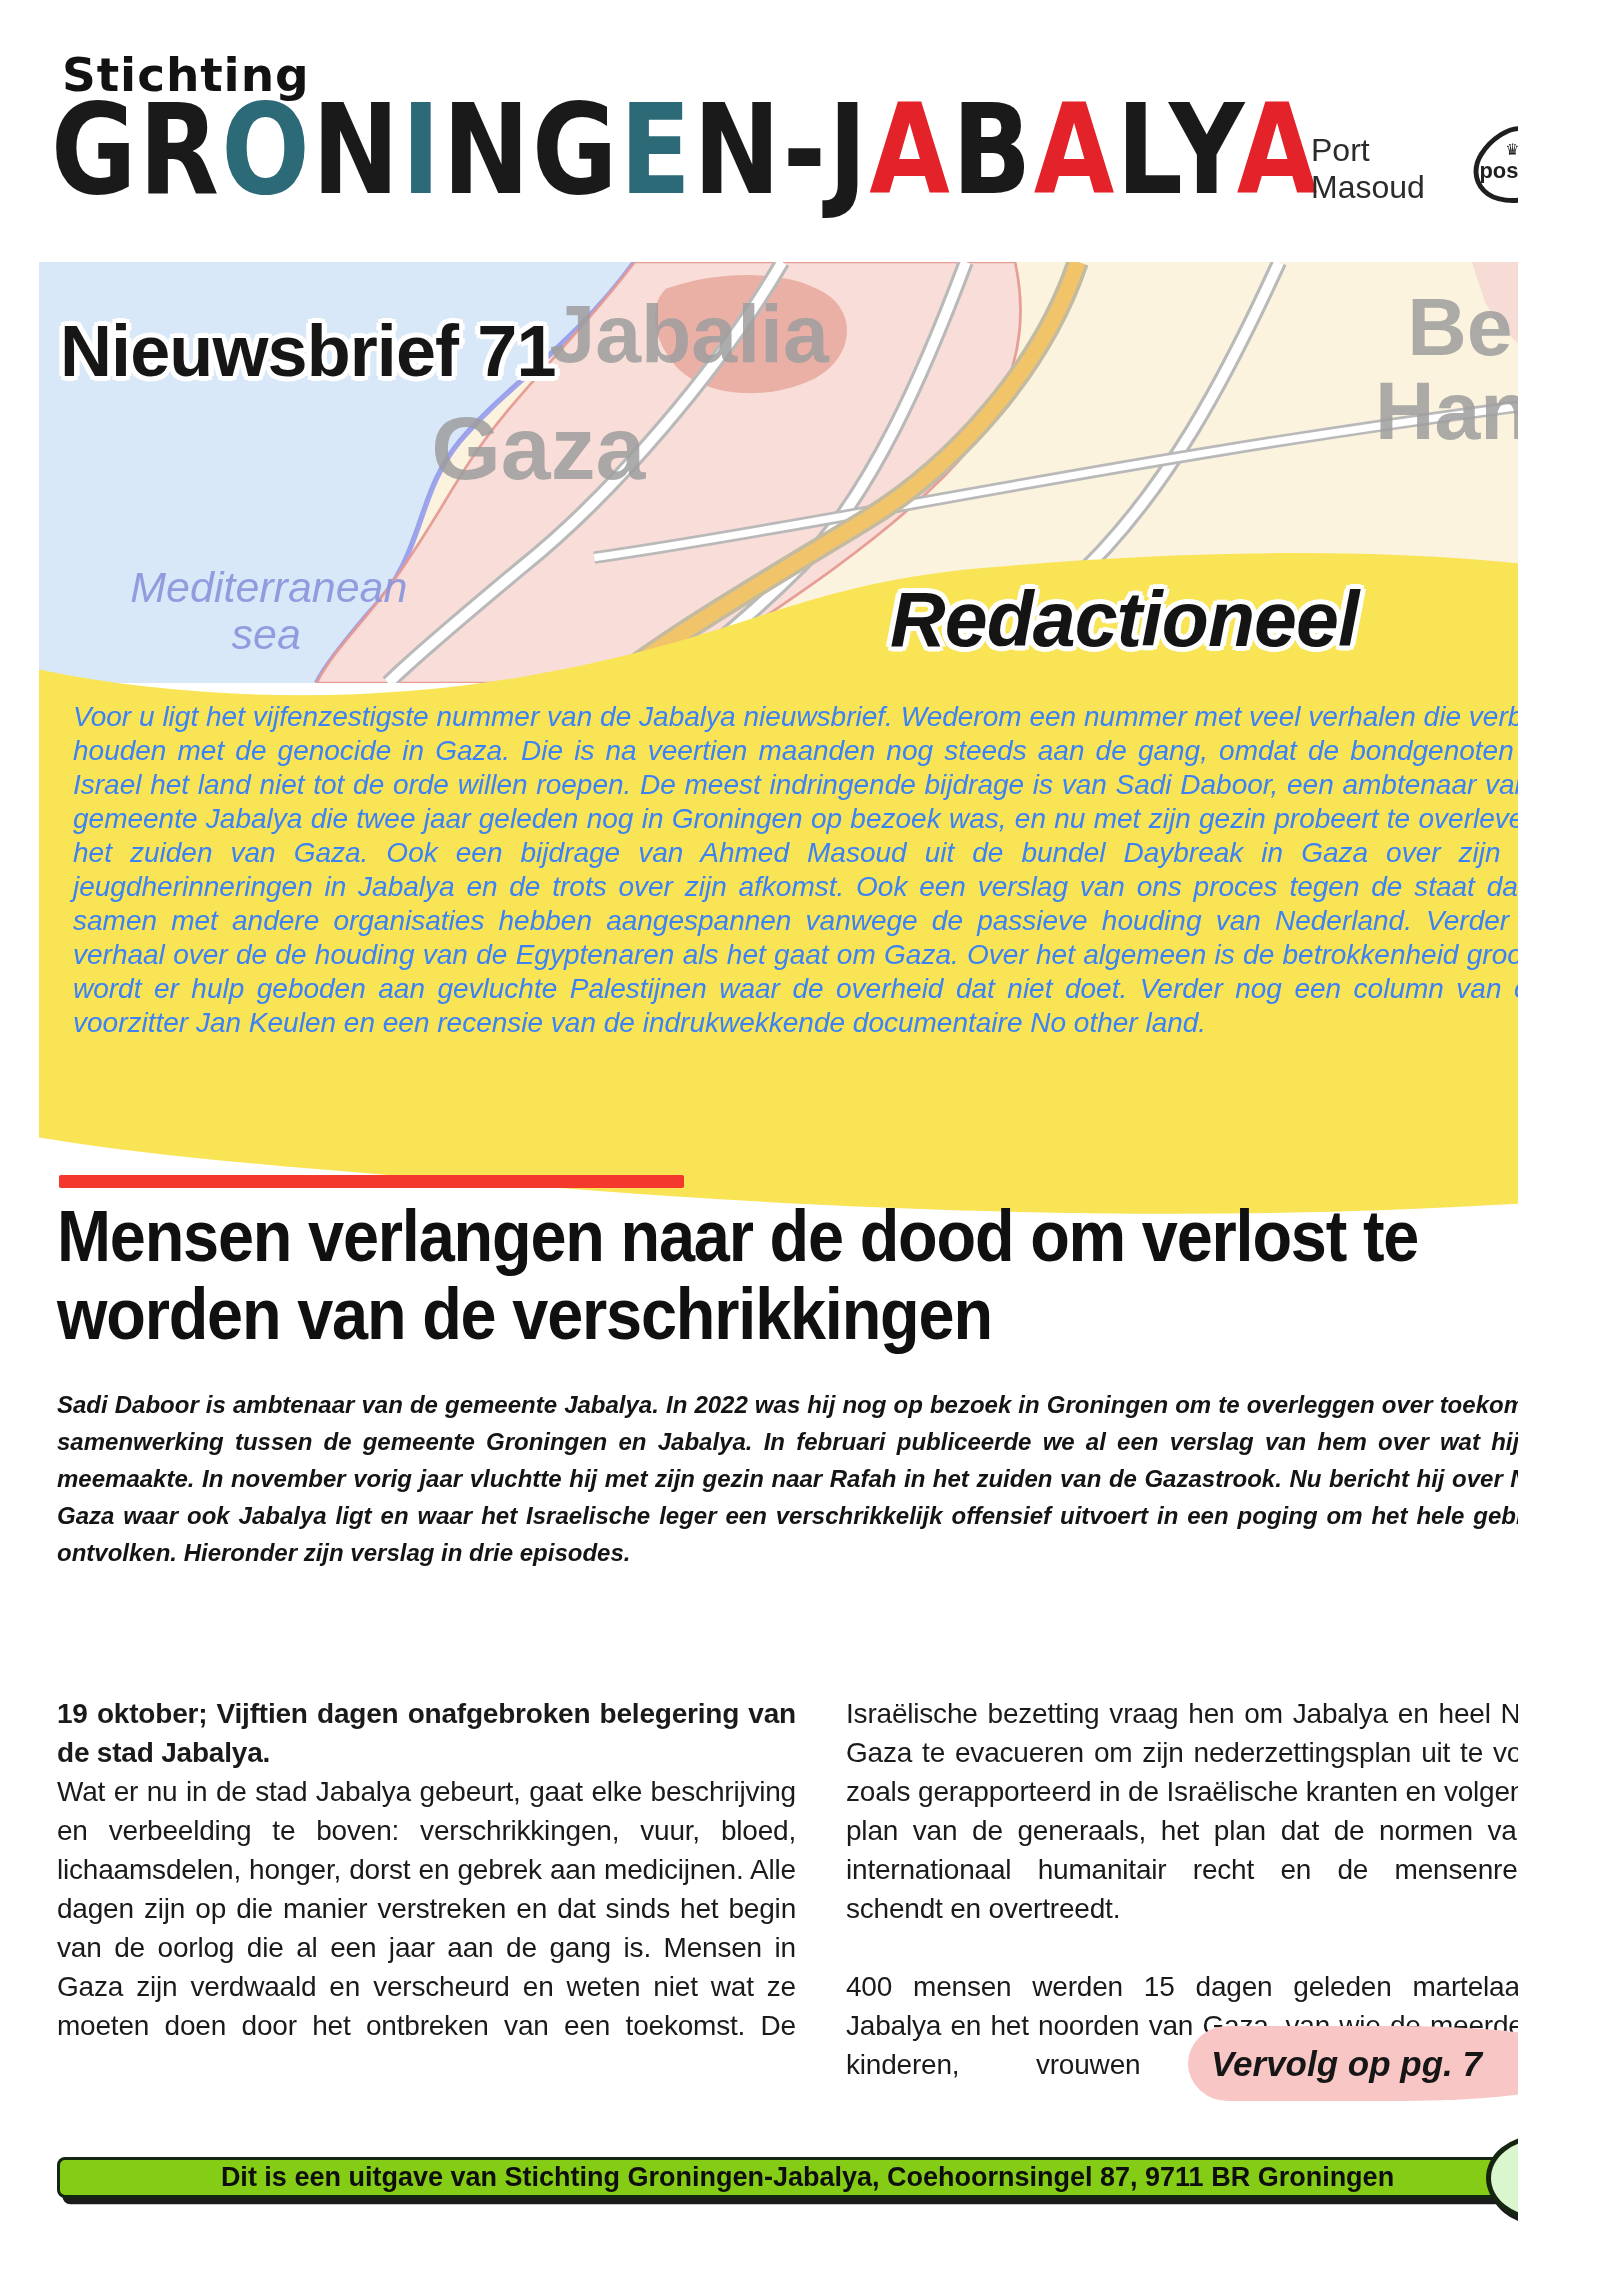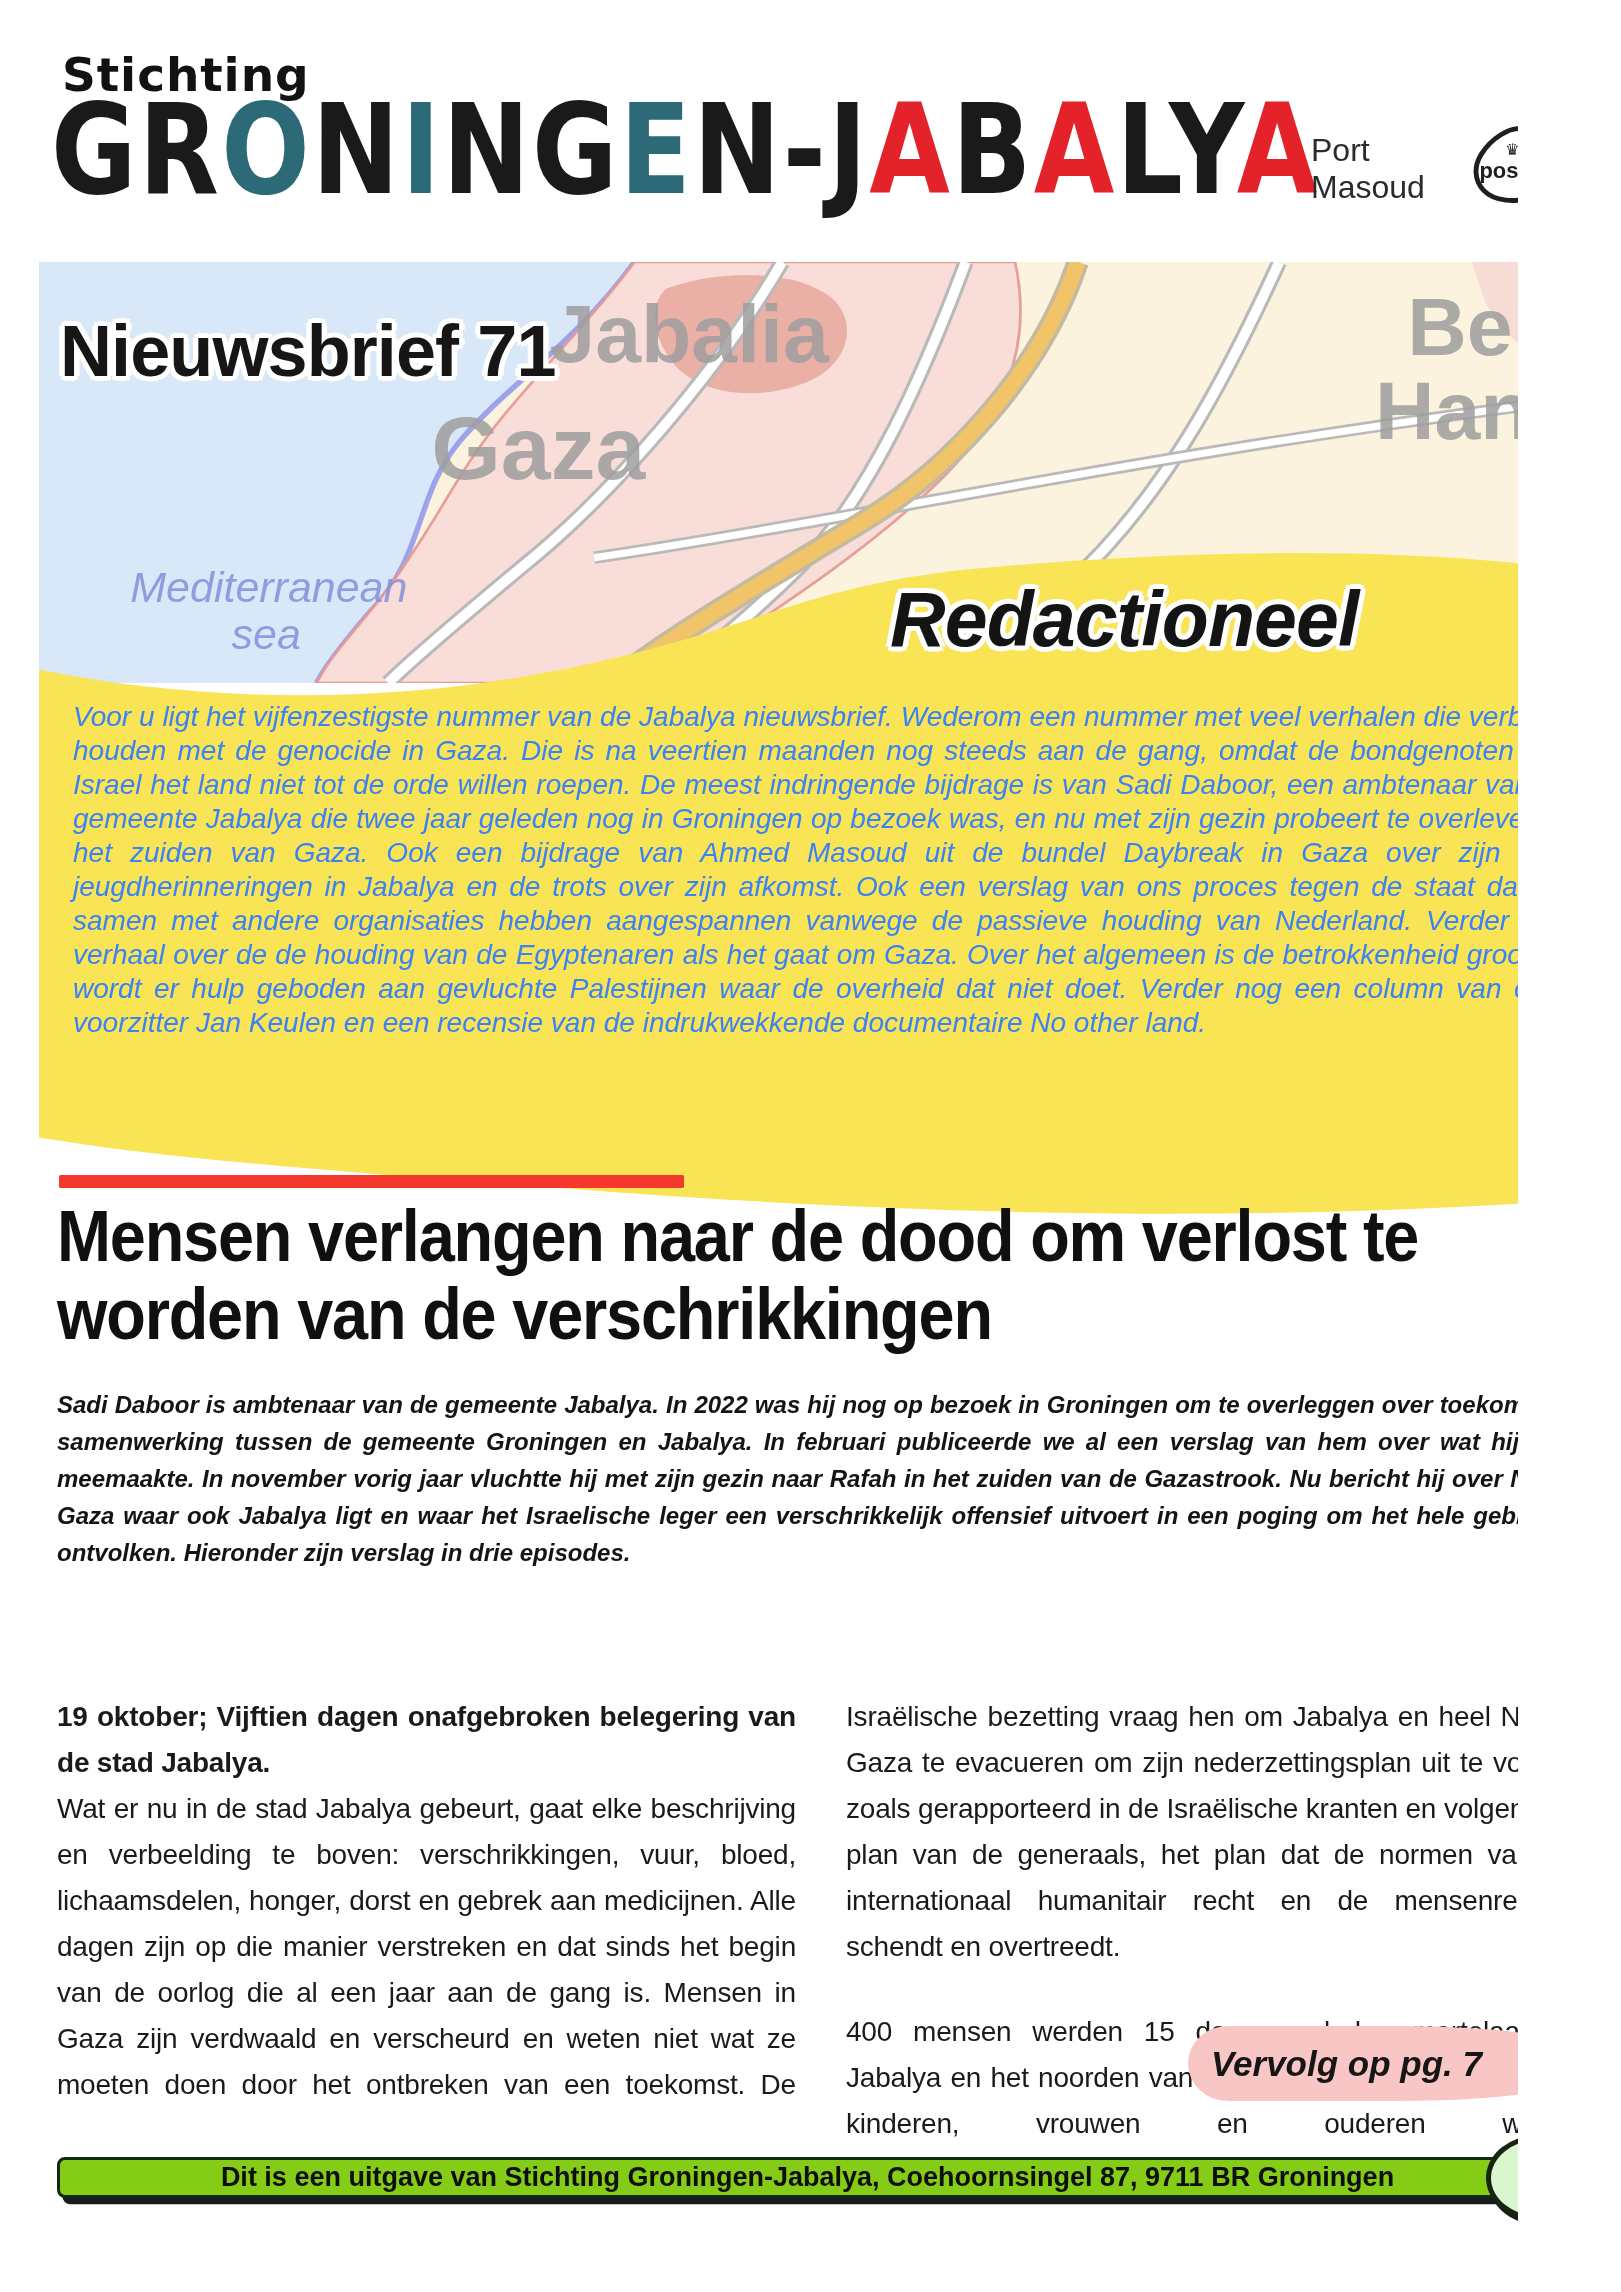--- a/index.html
+++ b/index.html
@@ -33,21 +33,21 @@
 
   .redbar{position:absolute;left:51px;top:1175px;width:625px;height:13.4px;background:#f4382e;border-radius:1.8px;}
 
   .headline{position:absolute;left:49px;top:1198px;width:1657px;margin:0;font-size:72px;line-height:1.08;
             font-weight:700;color:#101010;letter-spacing:-1.3px;transform:scaleX(.9);transform-origin:left top;}
 
   .intro{position:absolute;left:49px;top:1386px;width:1524px;font-size:24px;line-height:37px;
          font-weight:700;font-style:italic;text-align:justify;color:#141414;}
 
   .columns{position:absolute;left:49px;top:1694px;width:1528px;display:flex;gap:50px;}
-  .col{width:739px;font-size:28px;line-height:46px;text-align:justify;color:#1a1a1a;letter-spacing:-0.2px;}
+  .col{width:739px;font-size:28px;line-height:39px;text-align:justify;color:#1a1a1a;letter-spacing:-0.2px;}
   .col .lead{font-weight:700;display:block;}
   .col .last-just{text-align-last:justify;}
   .col p{margin:0 0 39px 0;}
 
   .continuation{position:absolute;left:1180px;top:2026px;width:423px;height:75px;background:#f9c6c6;
                 border-radius:40px 50% 50% 40px/50% 50% 50% 50%;display:flex;align-items:center;
                 padding-left:23px;box-sizing:border-box;}
   .continuation span{font-size:35px;font-weight:700;font-style:italic;color:#161616;}
 
   .footerbar{position:absolute;left:49px;top:2157px;width:1501px;height:41px;background:#84cc16;

